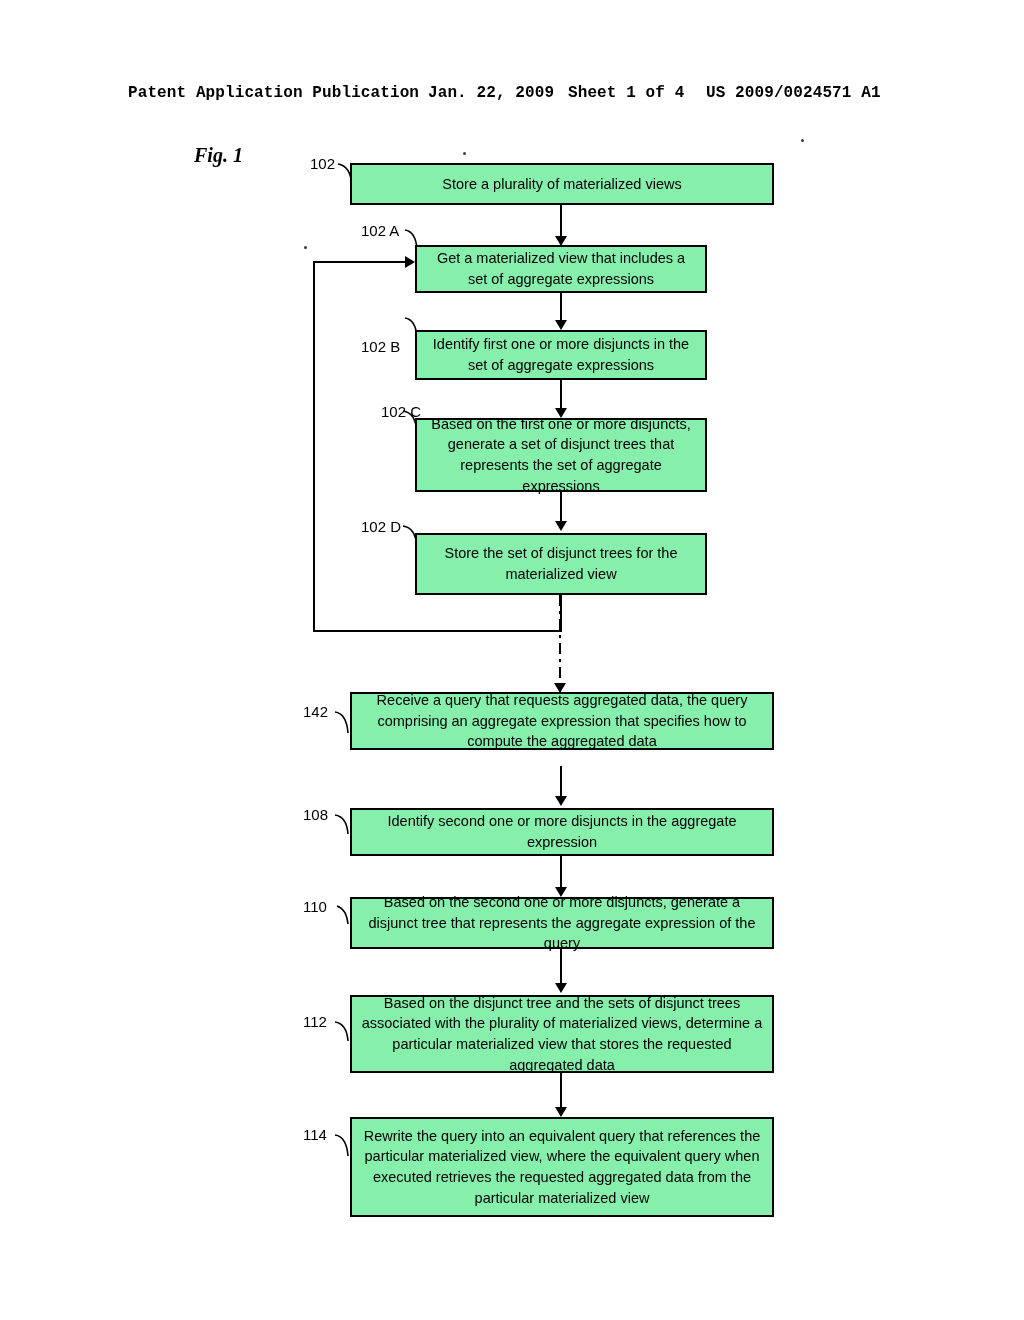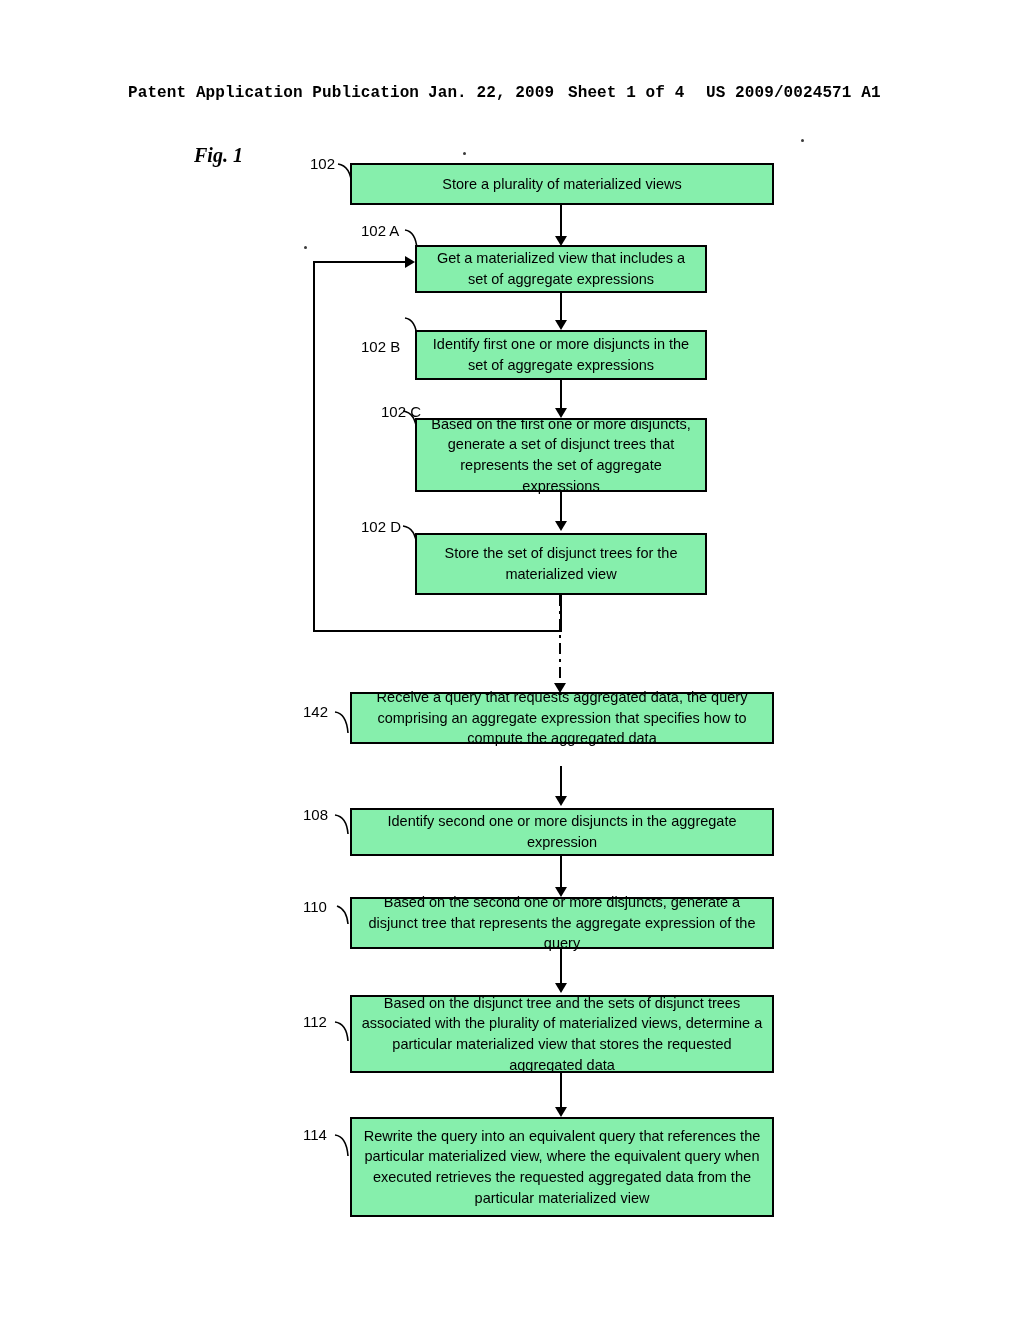--- a/index.html
+++ b/index.html
@@ -238,21 +238,21 @@
   <div class="vline-dashdot" style="left:559px; top:595px; height:92px;"></div>
   <div class="arrow-down" style="left:554px; top:683px;"></div>
 
   <div class="ref-num" style="left:303px; top:703px;">142</div>
   <div class="leader-curve" style="left:335px; top:711px;">
     <svg width="22" height="26" viewBox="0 0 22 26">
       <path d="M0,1 C8,2 12,9 13,22" fill="none" stroke="#000" stroke-width="1.6"></path>
     </svg>
   </div>
   <div class="leader-tick" style="left:351px; top:733px;"></div>
-  <div class="flow-box" style="left:350px; top:692px; width:424px; height:52px;">
+  <div class="flow-box" style="left:350px; top:692px; width:424px; height:58px;">
     <span>Receive a query that requests aggregated data, the query comprising an aggregate expression that specifies how to compute the aggregated data</span>
   </div>
 
   <div class="vline" style="left:560px; top:766px; height:33px;"></div>
   <div class="arrow-down" style="left:555px; top:796px;"></div>
 
   <div class="ref-num" style="left:303px; top:806px;">108</div>
   <div class="leader-curve" style="left:335px; top:814px;">
     <svg width="22" height="24" viewBox="0 0 22 24">
       <path d="M0,1 C8,2 12,8 13,20" fill="none" stroke="#000" stroke-width="1.6"></path>

